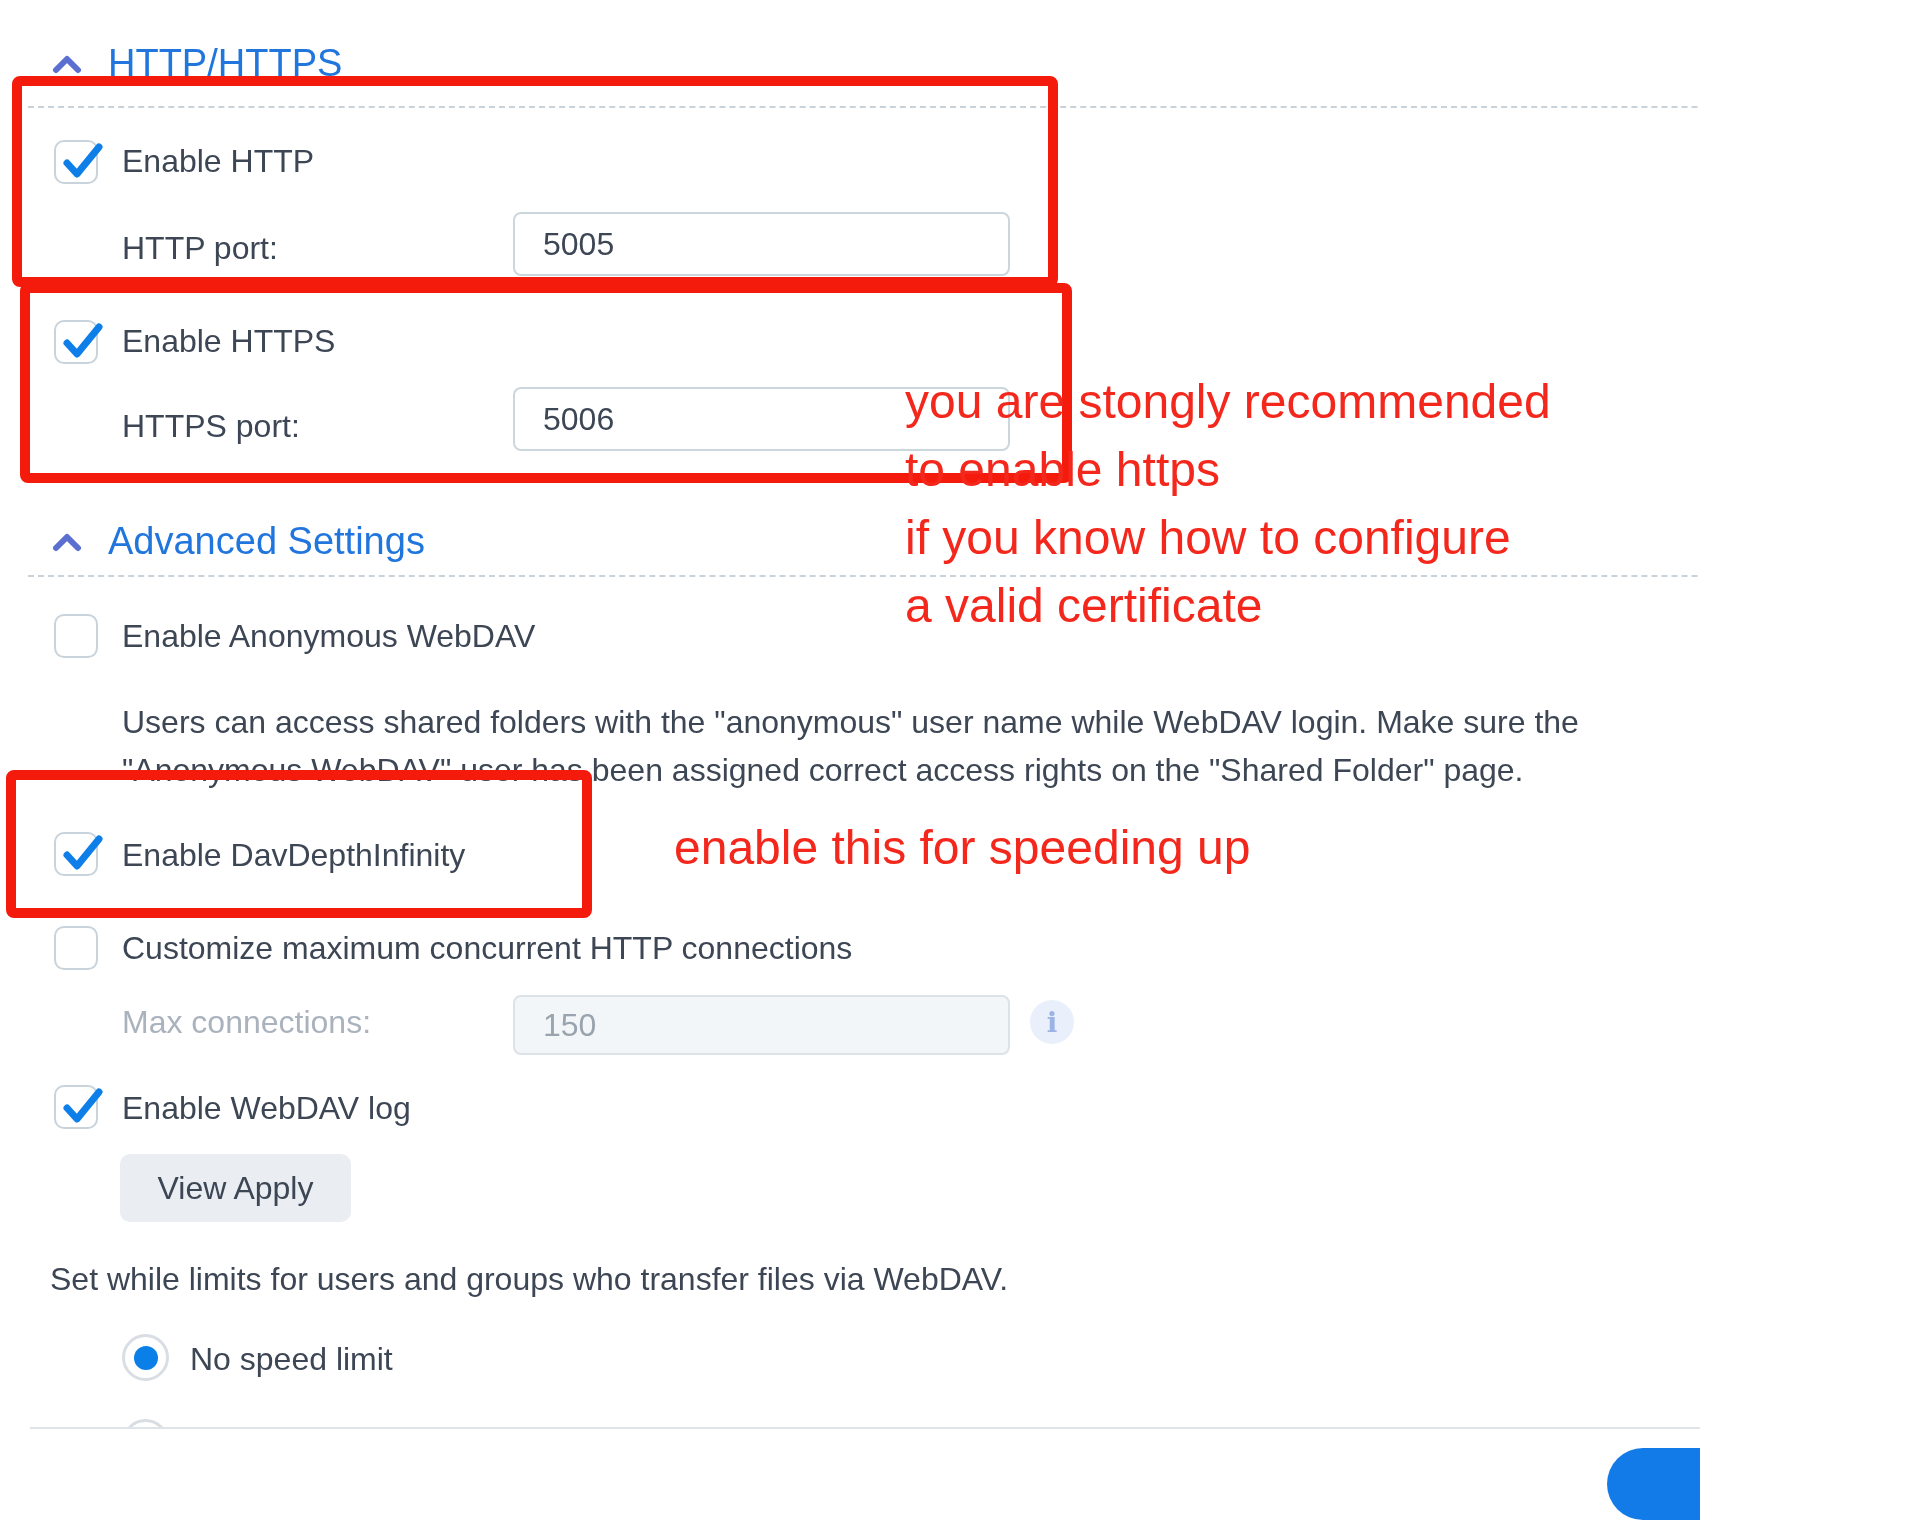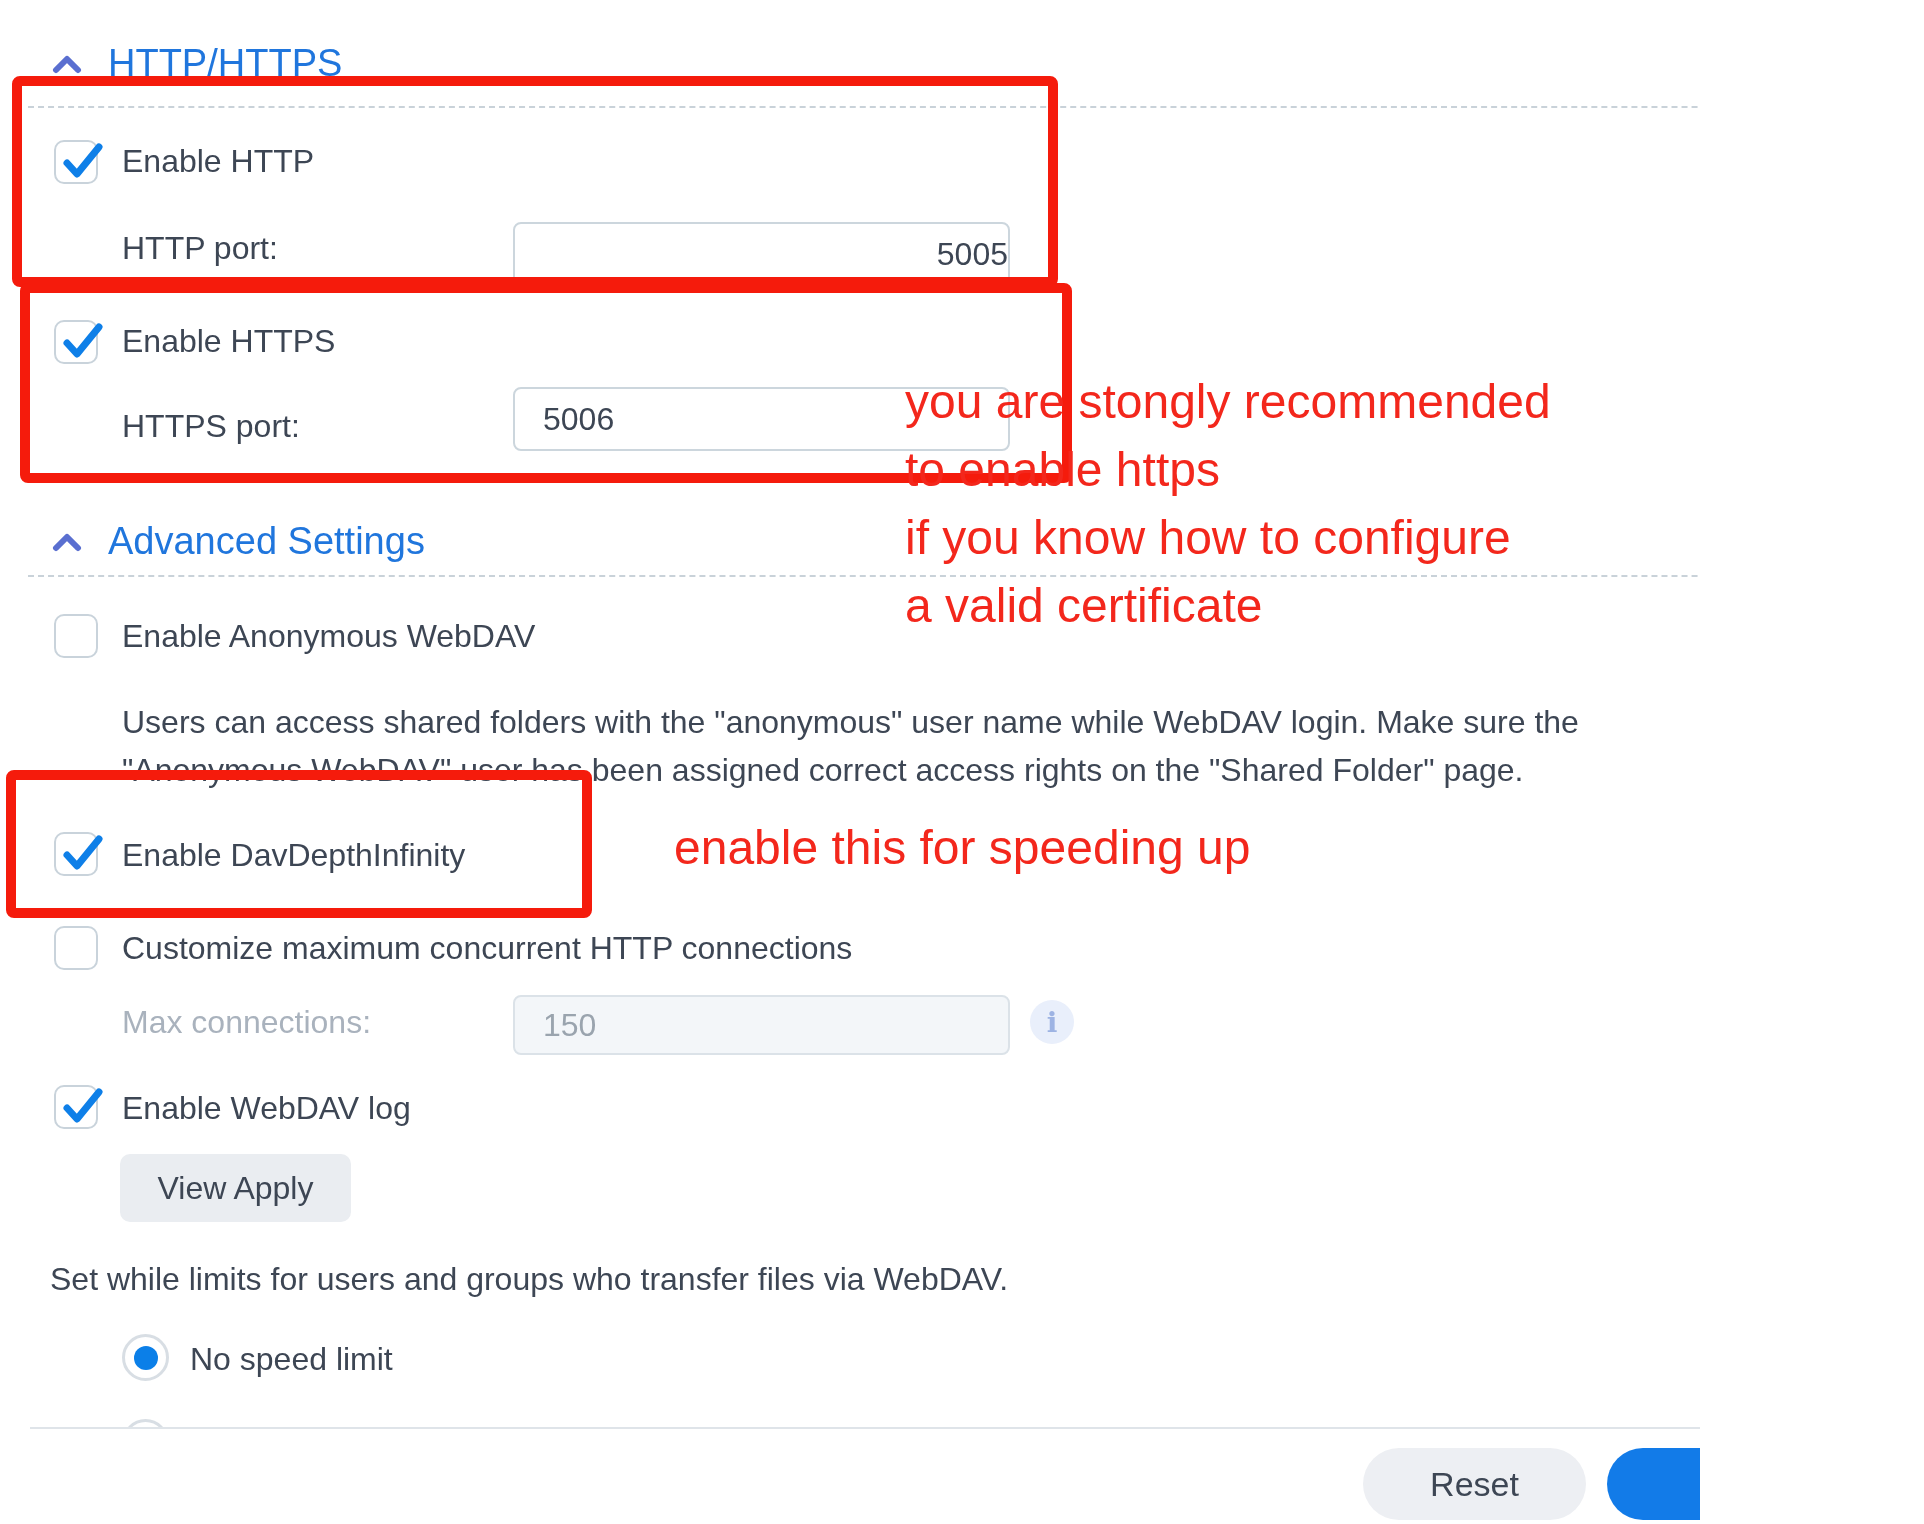--- a/index.html
+++ b/index.html
@@ -71,21 +71,21 @@
   </div>
 
   <div class="checkbox on" style="left:54px; top:140px;">
     <svg width="44" height="44" viewBox="0 0 44 44">
       <polyline points="9,23 19,34 41,7" fill="none" stroke="#0e7fe8" stroke-width="7" stroke-linecap="round" stroke-linejoin="round"></polyline>
     </svg>
   </div>
   <div class="lbl" style="left:122px; top:143px;text-align:center;">Enable HTTP</div>
 
   <div class="lbl" style="left:122px; top:230px;">HTTP port:</div>
-  <input class="port-input" style="left: 513px; top: 222px; text-align: right;" type="text" value="5005">
+  <input class="port-input" style="left: 513px; top: 212px;" type="text" value="5005">
 
   <div class="checkbox on" style="left:54px; top:320px;">
     <svg width="44" height="44" viewBox="0 0 44 44">
       <polyline points="9,23 19,34 41,7" fill="none" stroke="#0e7fe8" stroke-width="7" stroke-linecap="round" stroke-linejoin="round"></polyline>
     </svg>
   </div>
   <div class="lbl" style="left:122px; top:323px;">Enable HTTPS</div>
 
   <div class="lbl" style="left:122px; top:408px;">HTTPS port:</div>
   <input class="port-input" style="left: 513px; top: 387px;" type="text" value="5006">
@@ -148,16 +148,15 @@
 
   <div class="radio-outer on" style="left:122px; top:1334px;">
     <span class="dot"></span>
   </div>
   <div class="lbl" style="left:190px; top:1341px;">No speed limit</div>
 
   <div class="radio-outer" style="left:122px; top:1419px;"></div>
 
   <div class="footer-bg"></div>
   <div class="footer-line"></div>
-  <button class="pill pill-gray" style="left:1363px; top:1448px; width:223px; height:72px;">Reset</button>
   <button class="pill pill-blue" style="left:1607px; top:1448px; width:299px; height:72px;">Apply</button>
 
 </div>
 
 </body></html>

